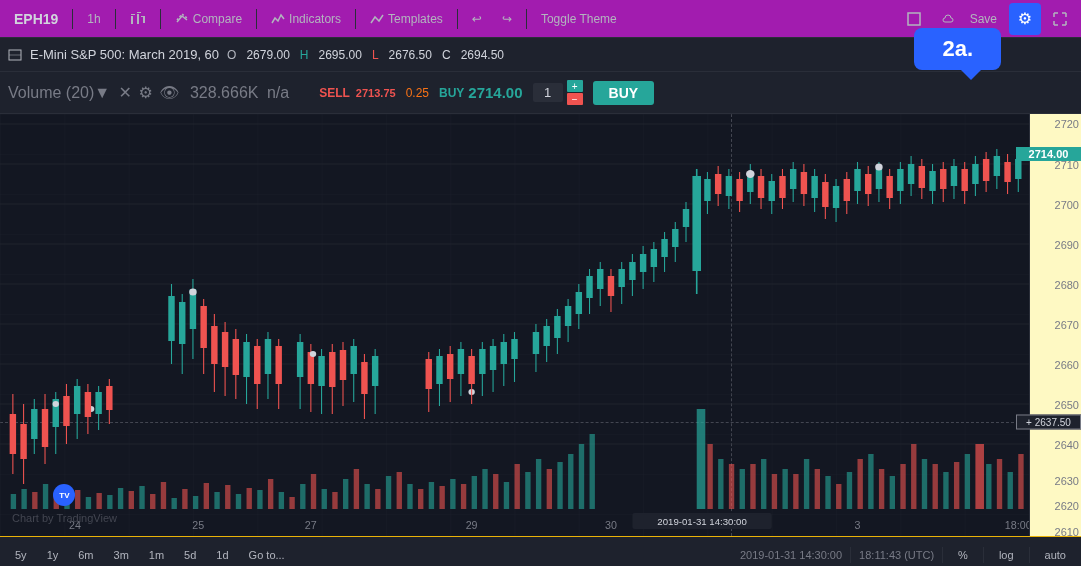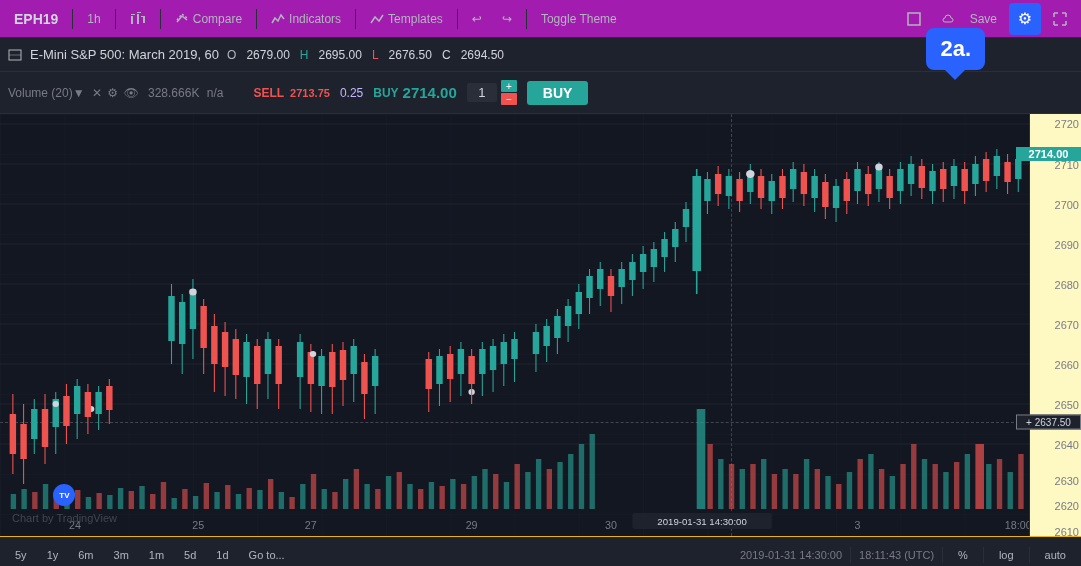--- a/index.html
+++ b/index.html
@@ -105,21 +105,21 @@
     .trading-panel {
       display: flex;
       align-items: center;
       height: 42px;
       background: #1e222d;
       border-bottom: 1px solid #2a2e39;
       padding: 0 8px;
       gap: 10px;
     }
     .volume-info {
-      font-size: 12px;
+      font-size: 16px;
       color: #787b86;
     }
     .sell-side, .buy-side {
       display: flex;
       align-items: center;
       gap: 6px;
     }
     .sell-label {
       color: #ef5350;
       font-weight: bold;
@@ -134,21 +134,21 @@
       color: #ef5350;
       font-size: 11px;
       font-weight: bold;
     }
     .buy-price {
       color: #26a69a;
       font-size: 15px;
       font-weight: bold;
     }
     .spread-val {
-      color: #c4b5fd;
+      color: #f97316;
       font-size: 12px;
     }
     .trade-btn-group {
       display: flex;
       flex-direction: column;
       gap: 1px;
     }
     .qty-display {
       background: #2a2e39;
       color: #d1d4dc;
@@ -265,24 +265,24 @@
       text-align: center;
     }
 
     
     .annotation-bubble {
       position: absolute;
       background: #2962ff;
       color: white;
       font-size: 22px;
       font-weight: bold;
-      padding: 8px 14px;
+      padding: 8px 28px;
       border-radius: 8px;
       top: 28px;
-      right: 96px;
+      right: 80px;
       text-align: right;
     }
     .annotation-bubble::after {
       content: '';
       position: absolute;
       bottom: -10px;
       right: 20px;
       width: 0; height: 0;
       border-left: 10px solid transparent;
       border-right: 10px solid transparent;

